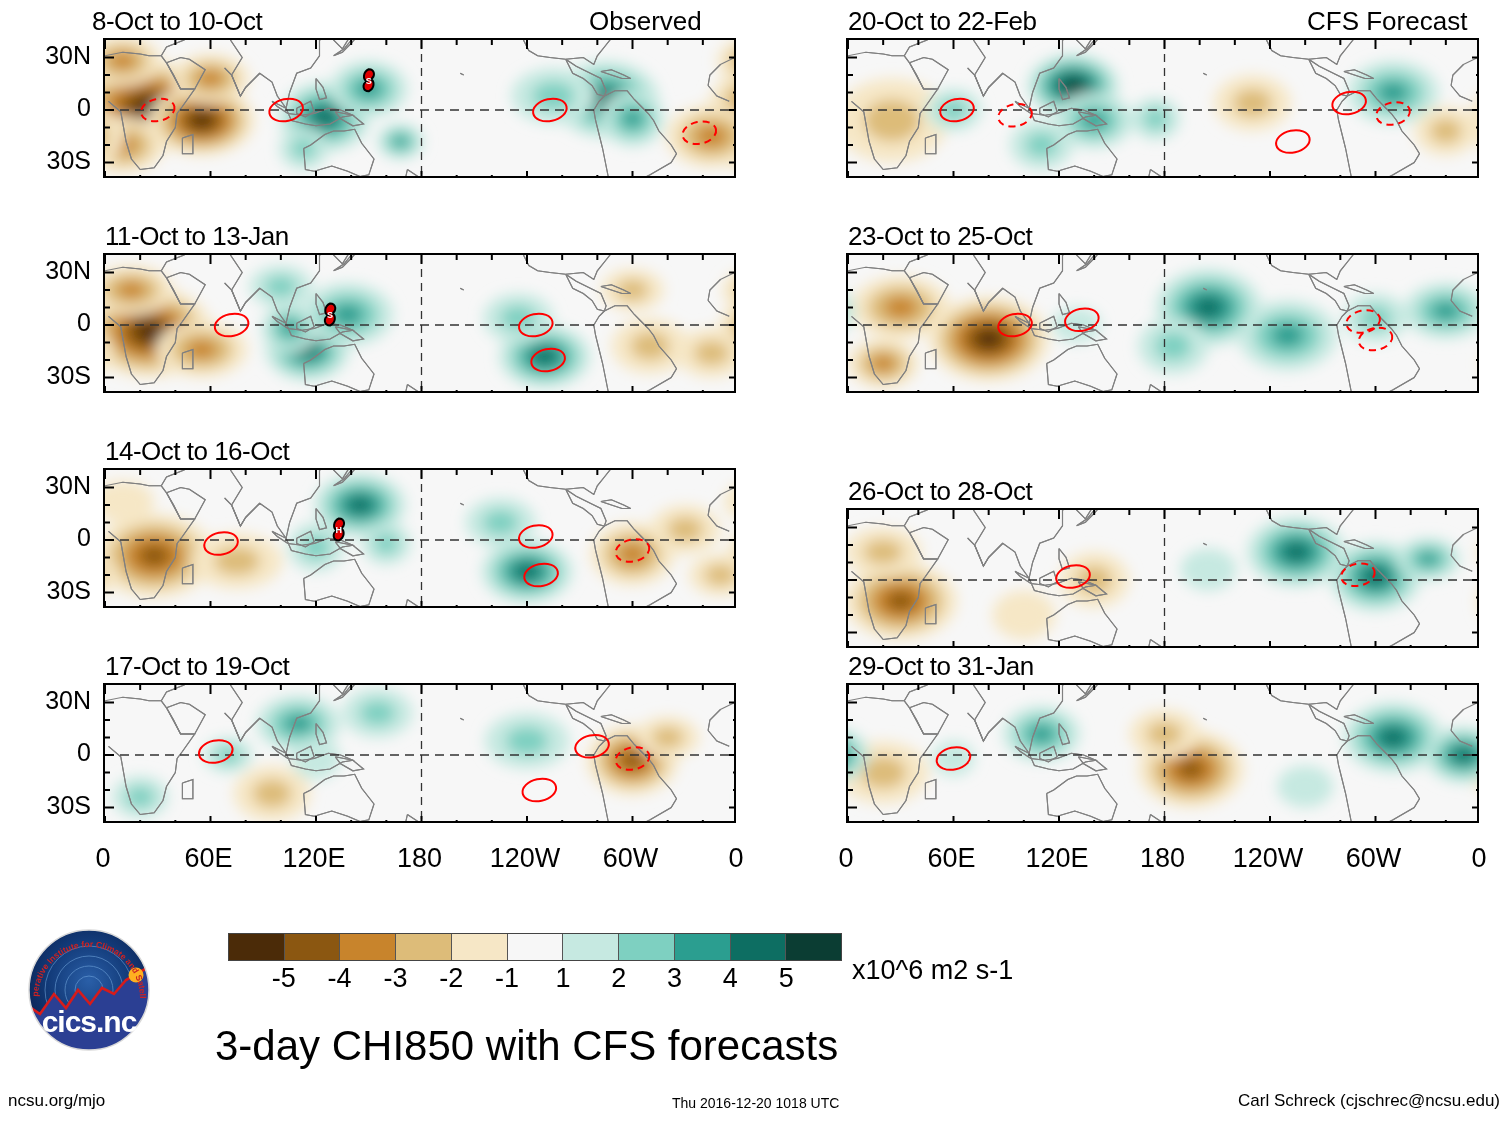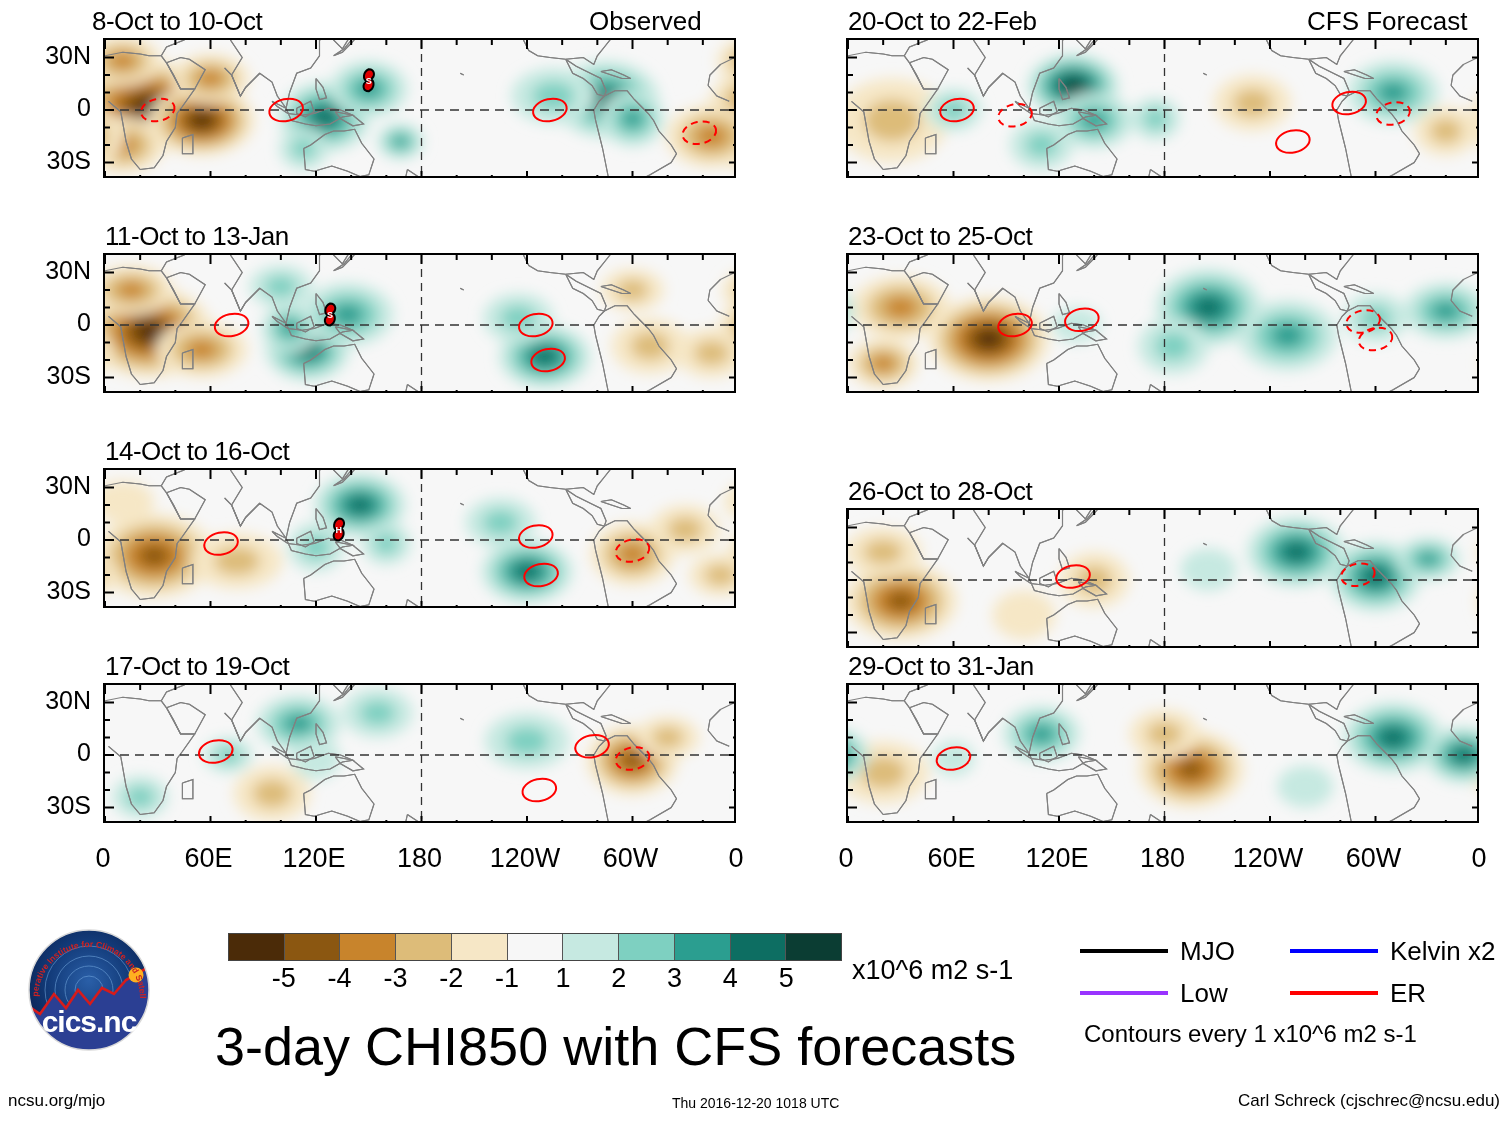--- a/index.html
+++ b/index.html
@@ -80,21 +80,21 @@
   .leg-item{position:absolute;display:flex;align-items:center;}
   .leg-line{width:88px;height:4px;margin-right:12px;}
   .leg-text{font-size:26px;line-height:26px;white-space:nowrap;}
   .leg-note{
     position:absolute;font-size:24px;line-height:24px;white-space:nowrap;
   }
 
   
   .main-title{
     position:absolute;
-    font-size:54px;line-height:42px;
+    font-size:42px;line-height:42px;
     white-space:nowrap;
     font-family:"Liberation Sans", sans-serif;
   }
   .foot{
     position:absolute;
     font-size:17px;line-height:17px;
     white-space:nowrap;
   }
   .foot.small{font-size:14px;}
 
@@ -1499,44 +1499,20 @@
         <div class="cbar-tick" style="left: 507.091px; top: 40px;">-1</div>
         <div class="cbar-tick" style="left: 562.909px; top: 40px;">1</div>
         <div class="cbar-tick" style="left: 618.727px; top: 40px;">2</div>
         <div class="cbar-tick" style="left: 674.545px; top: 40px;">3</div>
         <div class="cbar-tick" style="left: 730.364px; top: 40px;">4</div>
         <div class="cbar-tick" style="left: 786.182px; top: 40px;">5</div>
       </div>
     <div class="cbar-units" style="left:852px;top:32px;">x10^6 m2 s-1</div>
   </div>
 
-  <div class="legend" style="left:1080px;top:938px;width:430px;height:110px;">
-
-    <div class="leg-item" style="left:0;top:0;">
-      <span class="leg-line" id="leg-line-0" style="background: rgb(0, 0, 0);"></span>
-      <span class="leg-text">MJO</span>
-    </div>
-
-    <div class="leg-item" style="left:210px;top:0;">
-      <span class="leg-line" id="leg-line-1" style="background: rgb(0, 0, 255);"></span>
-      <span class="leg-text">Kelvin x2</span>
-    </div>
-
-    <div class="leg-item" style="left:0;top:42px;">
-      <span class="leg-line" id="leg-line-2" style="background: rgb(153, 51, 255);"></span>
-      <span class="leg-text">Low</span>
-    </div>
-
-    <div class="leg-item" style="left:210px;top:42px;">
-      <span class="leg-line" id="leg-line-3" style="background: rgb(255, 0, 0);"></span>
-      <span class="leg-text">ER</span>
-    </div>
-
-    <div class="leg-note" style="left:4px;top:84px;">Contours every 1 x10^6 m2 s-1</div>
-  </div>
 
   <div class="main-title" style="left:215px;top:1025px;">3-day CHI850 with CFS forecasts</div>
 
   <div class="logo" style="left:14px;top:928px;width:150px;height:126px;">
     <svg width="150" height="126" viewBox="0 0 150 126">
       <defs>
         <radialGradient id="glow" cx="50%" cy="42%" r="62%">
           <stop offset="0%" stop-color="#2a5fa8"></stop>
           <stop offset="55%" stop-color="#123a78"></stop>
           <stop offset="100%" stop-color="#0a1f4d"></stop>

